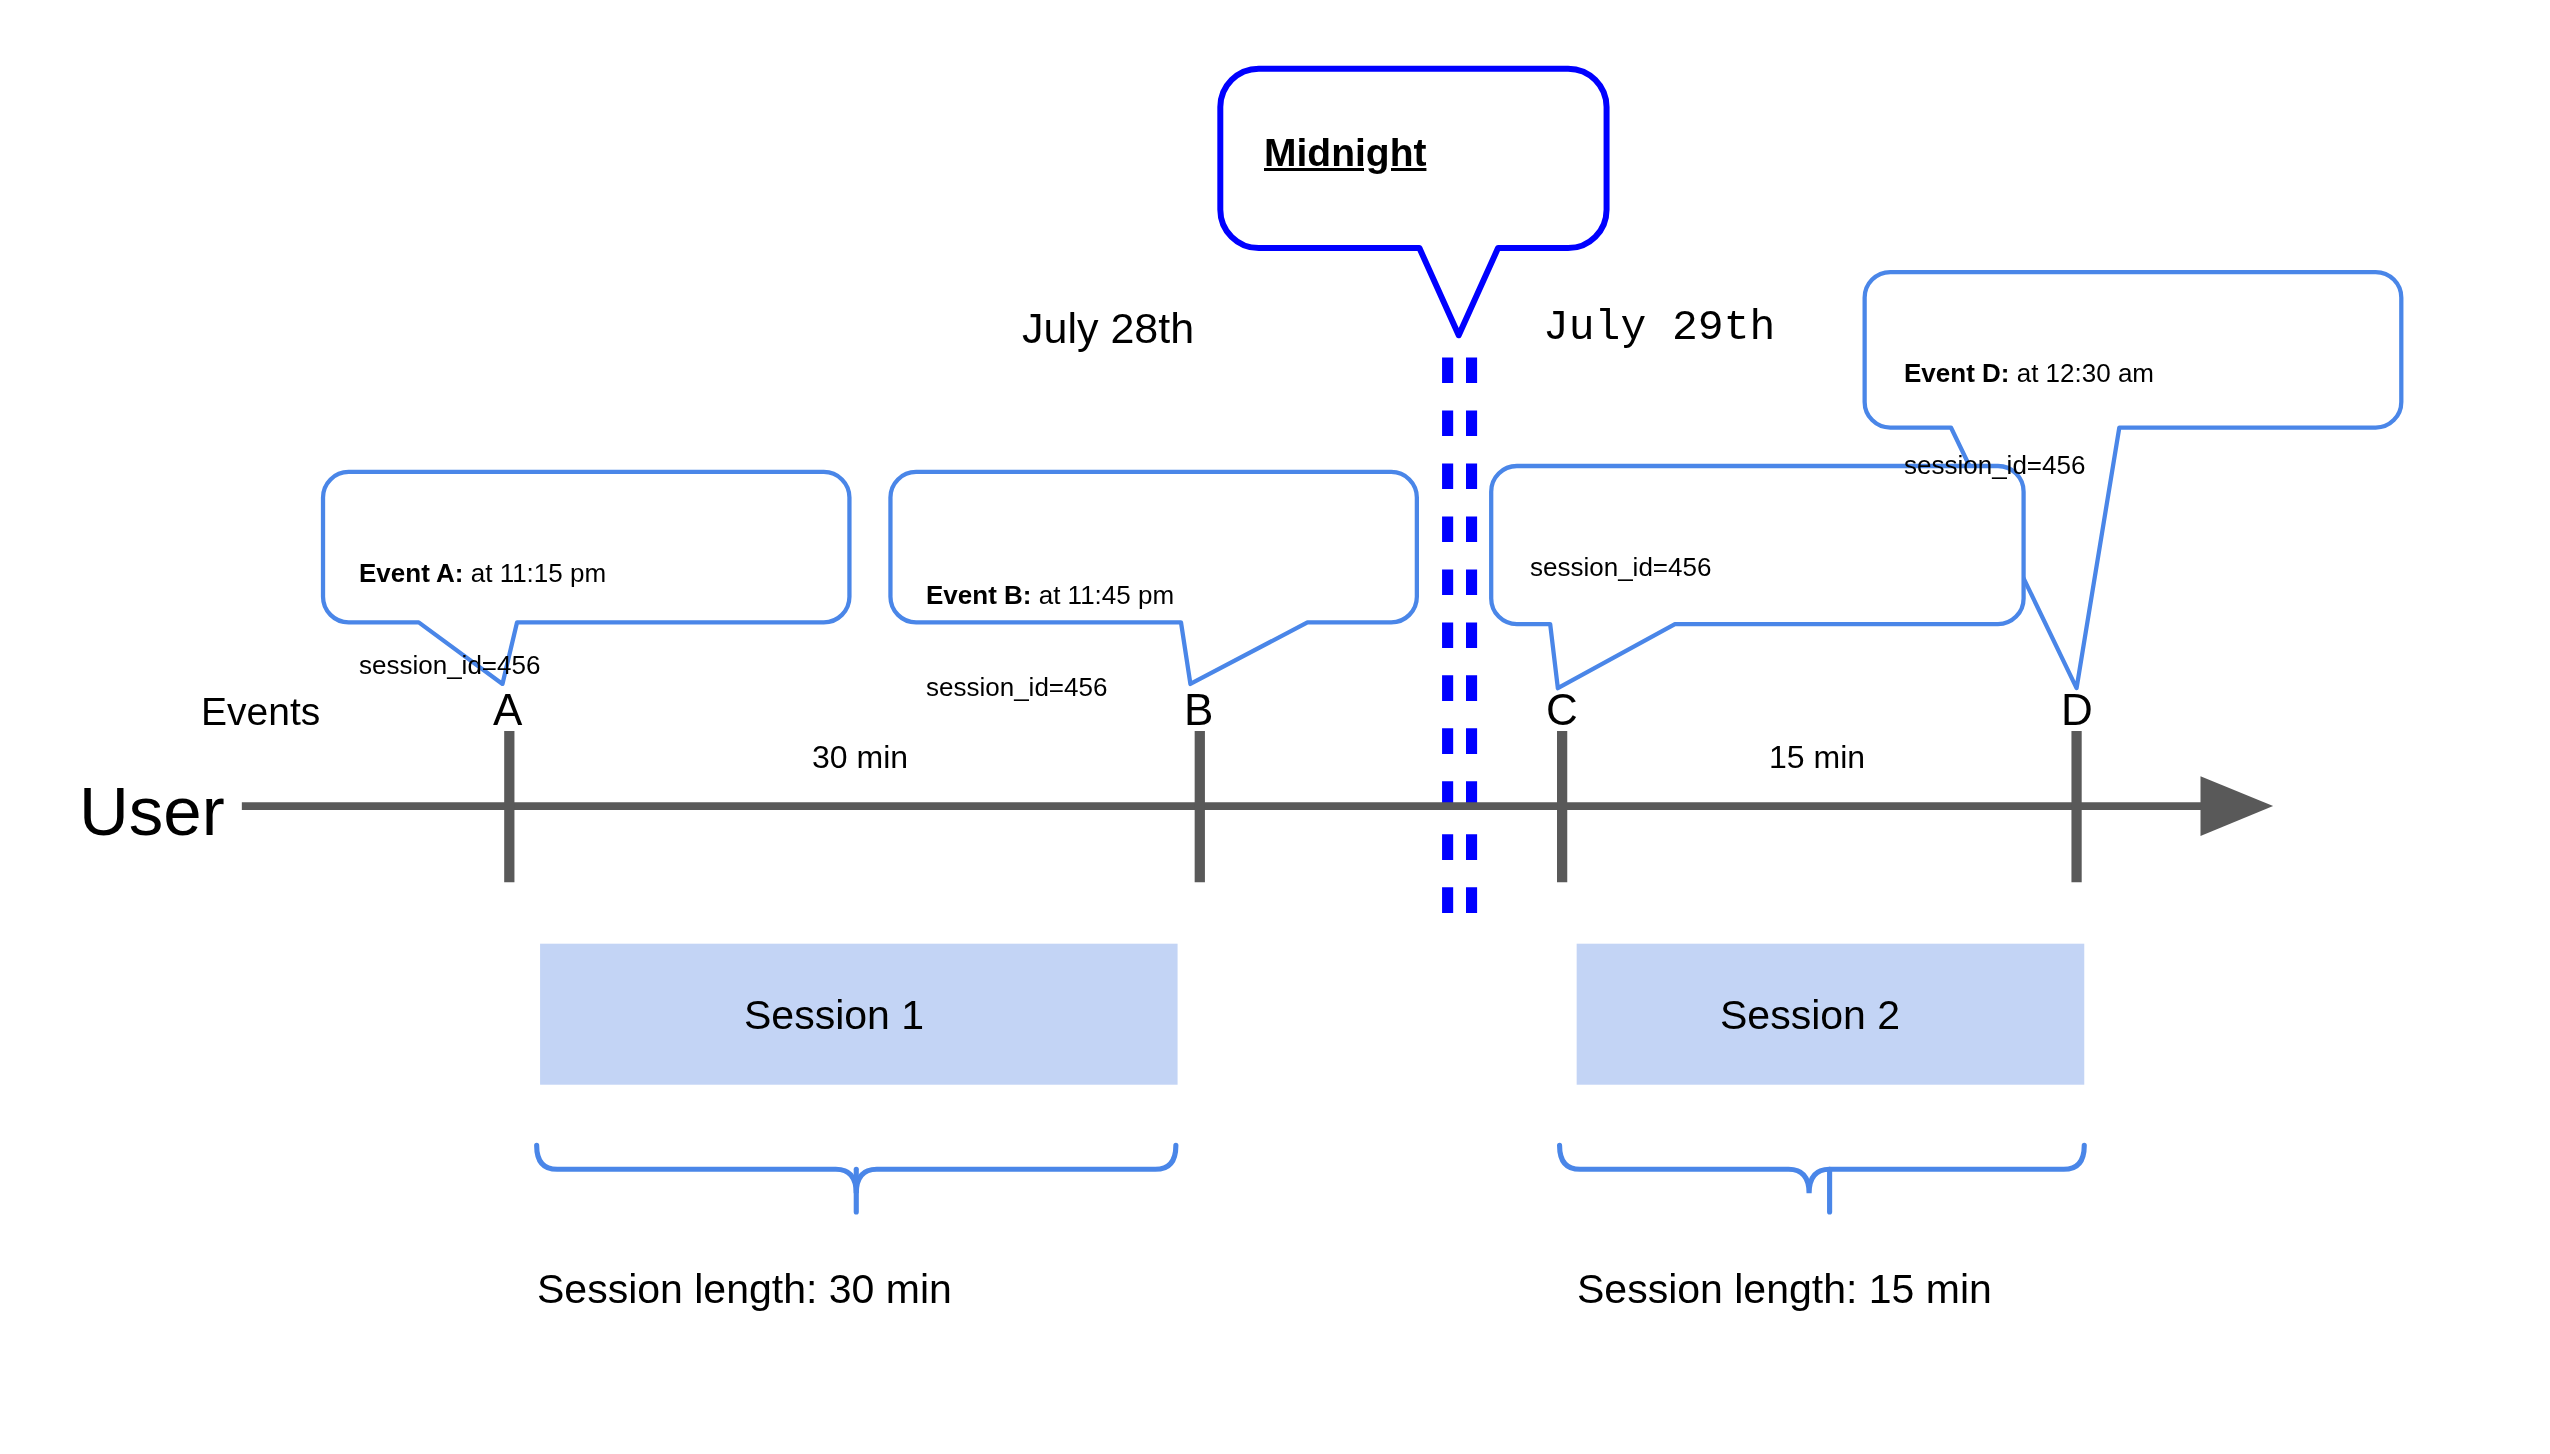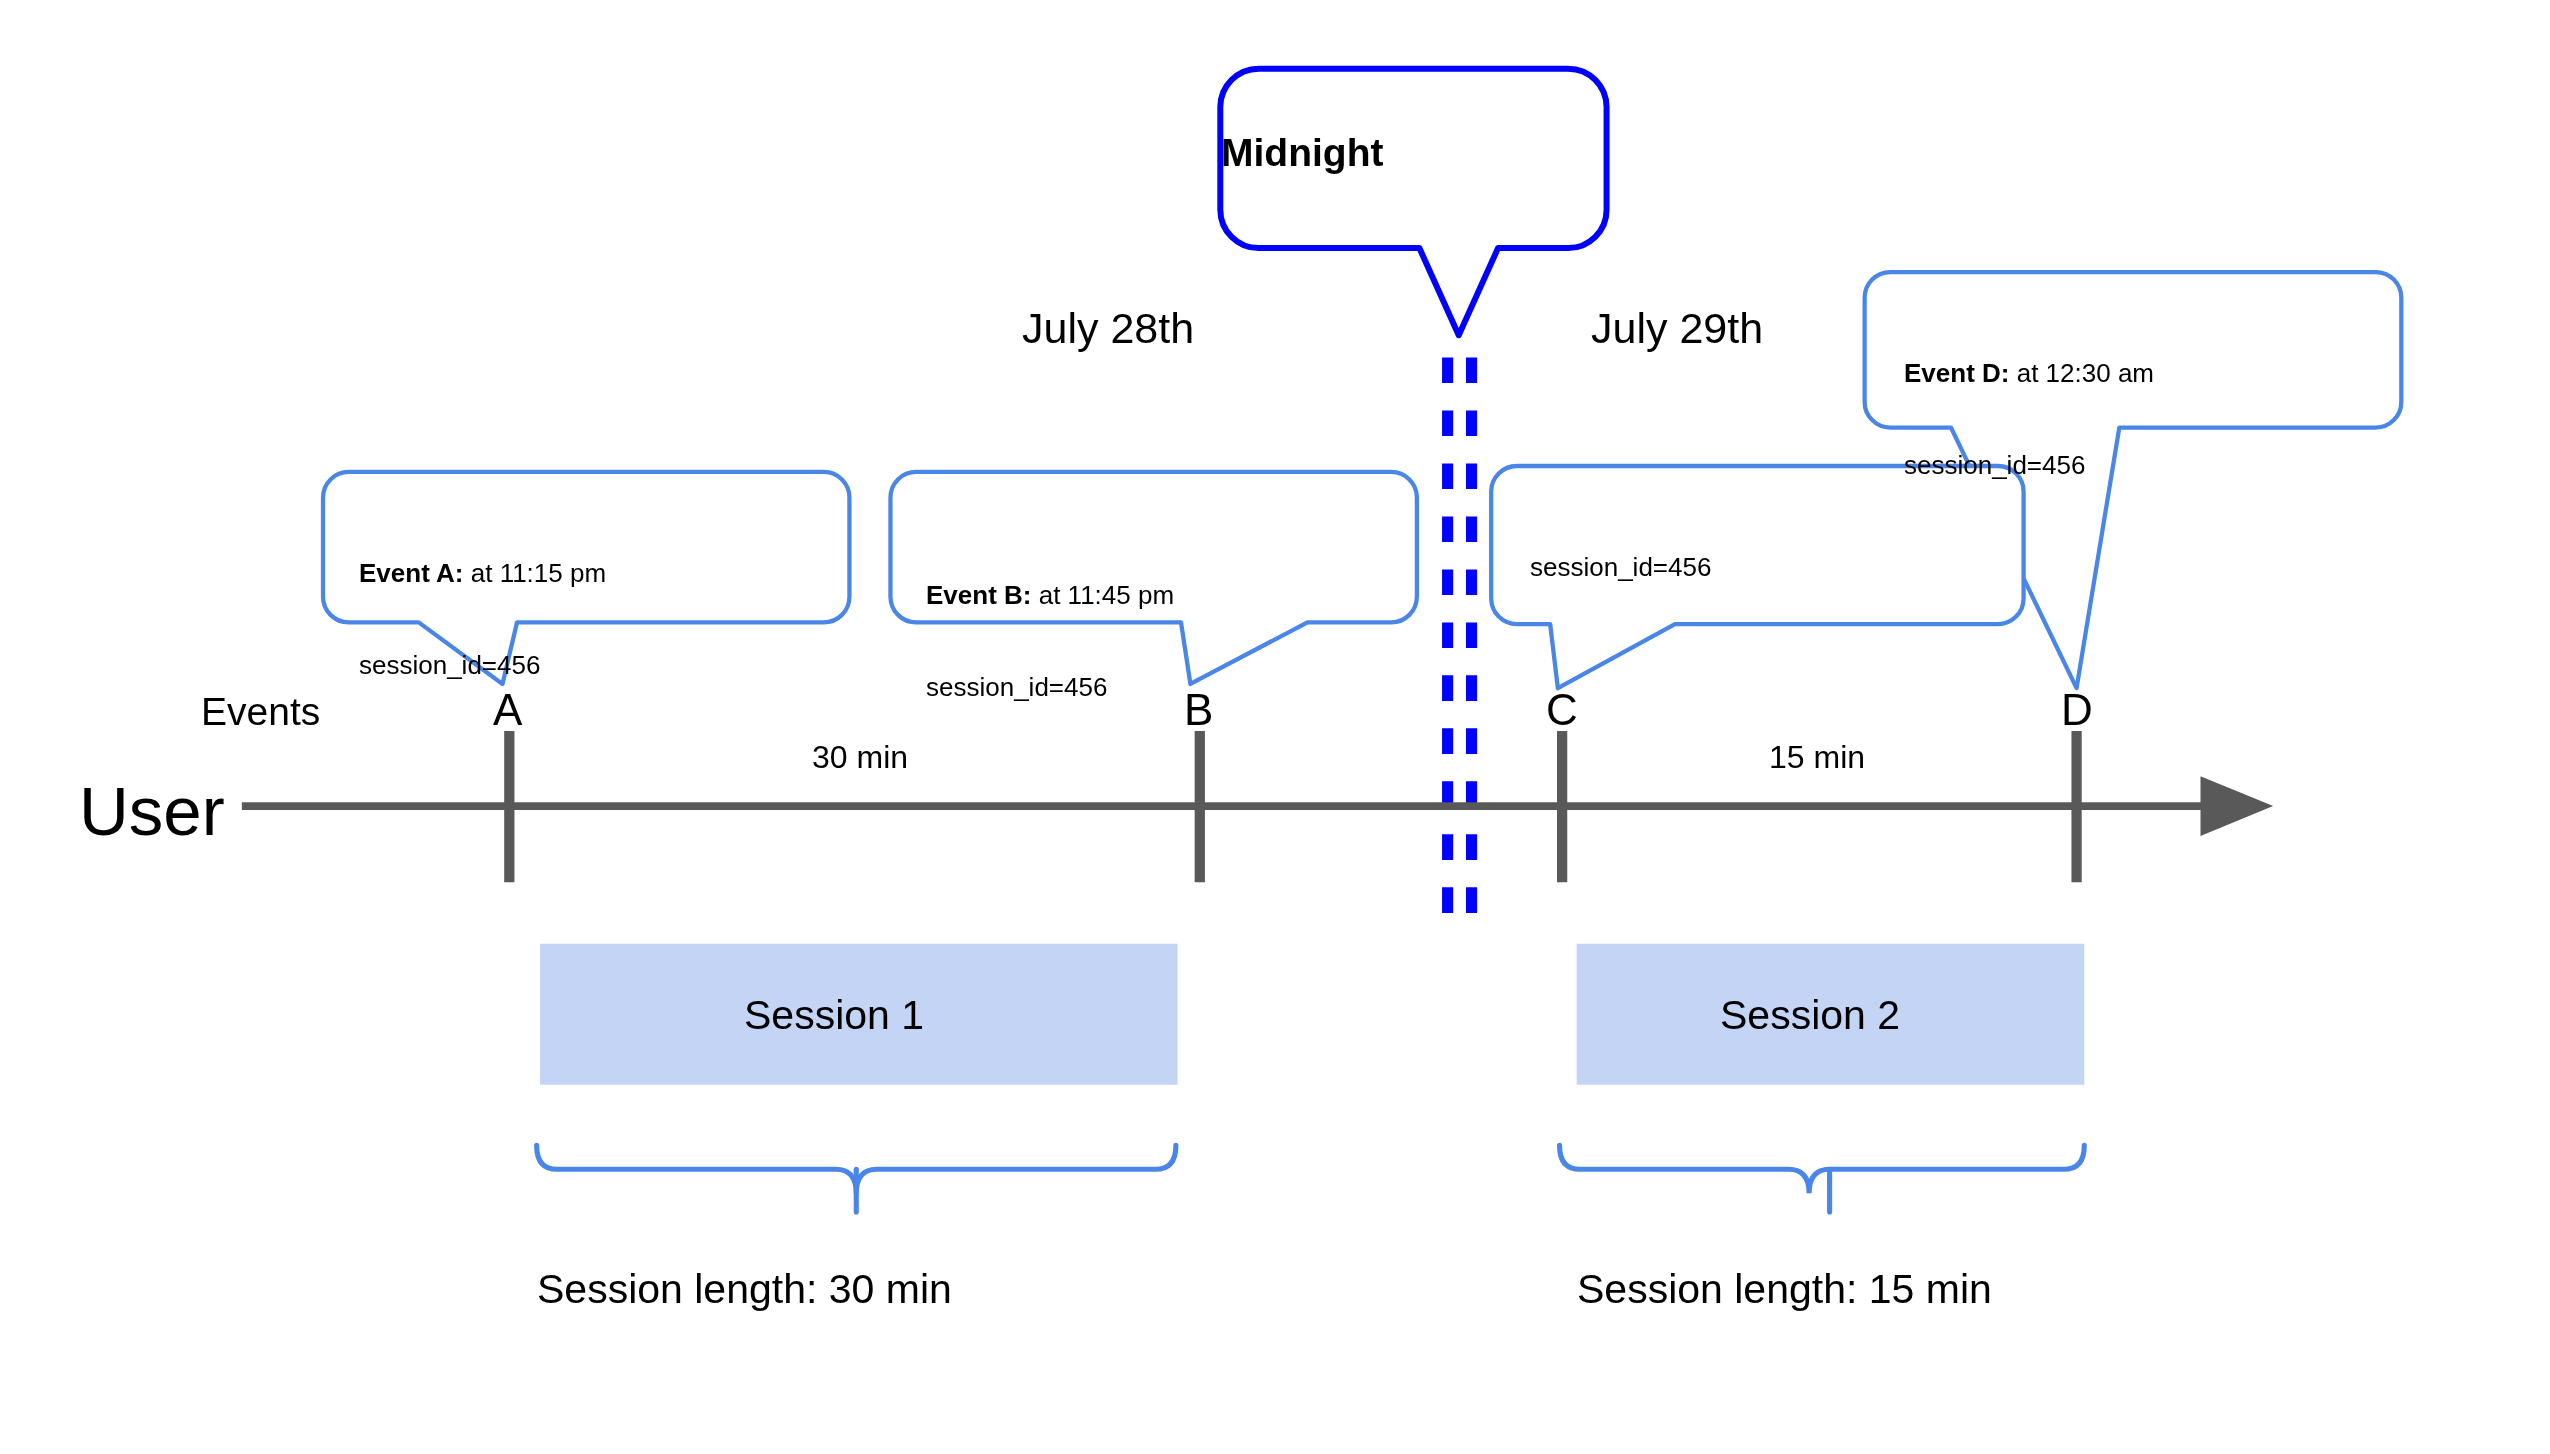--- a/index.html
+++ b/index.html
@@ -156,24 +156,24 @@
                q 0 28 24 28
                L 2093 1368
                q 24 0 24 28
                q 0 -28 24 -28
                L 2415 1368
                q 24 0 24 -28" fill="none" stroke="#4a86e8" stroke-width="6" stroke-linecap="round"></path>
       <line x1="2141" y1="1368" x2="2141" y2="1418" stroke="#4a86e8" stroke-width="6" stroke-linecap="round"></line>
     </g>
   </svg>
 
-  <div class="txt lbl-midnight" style="left:1221px; top:130px;">Midnight</div>
+  <div class="txt lbl-midnight" style="left:1264px; top:130px;text-decoration:underline;">Midnight</div>
 
   <div class="txt lbl-date" style="left:1022px; top:303px;">July 28th</div>
-  <div class="txt lbl-date" style="left:1591px; top:303px;">July 29th</div>
+  <div class="txt lbl-date" style="left:1543px; top:303px;font-family:Liberation Mono, monospace;">July 29th</div>
 
   <div class="txt callout-text" style="left:359px; top:497px;">
     <div><b>Event A:</b><span> at 11:15 pm</span></div>
     <div>session_id=456</div>
   </div>
 
   <div class="txt callout-text" style="left:926px; top:519px;">
     <div><b>Event B:</b><span> at 11:45 pm</span></div>
     <div>session_id=456</div>
   </div>

